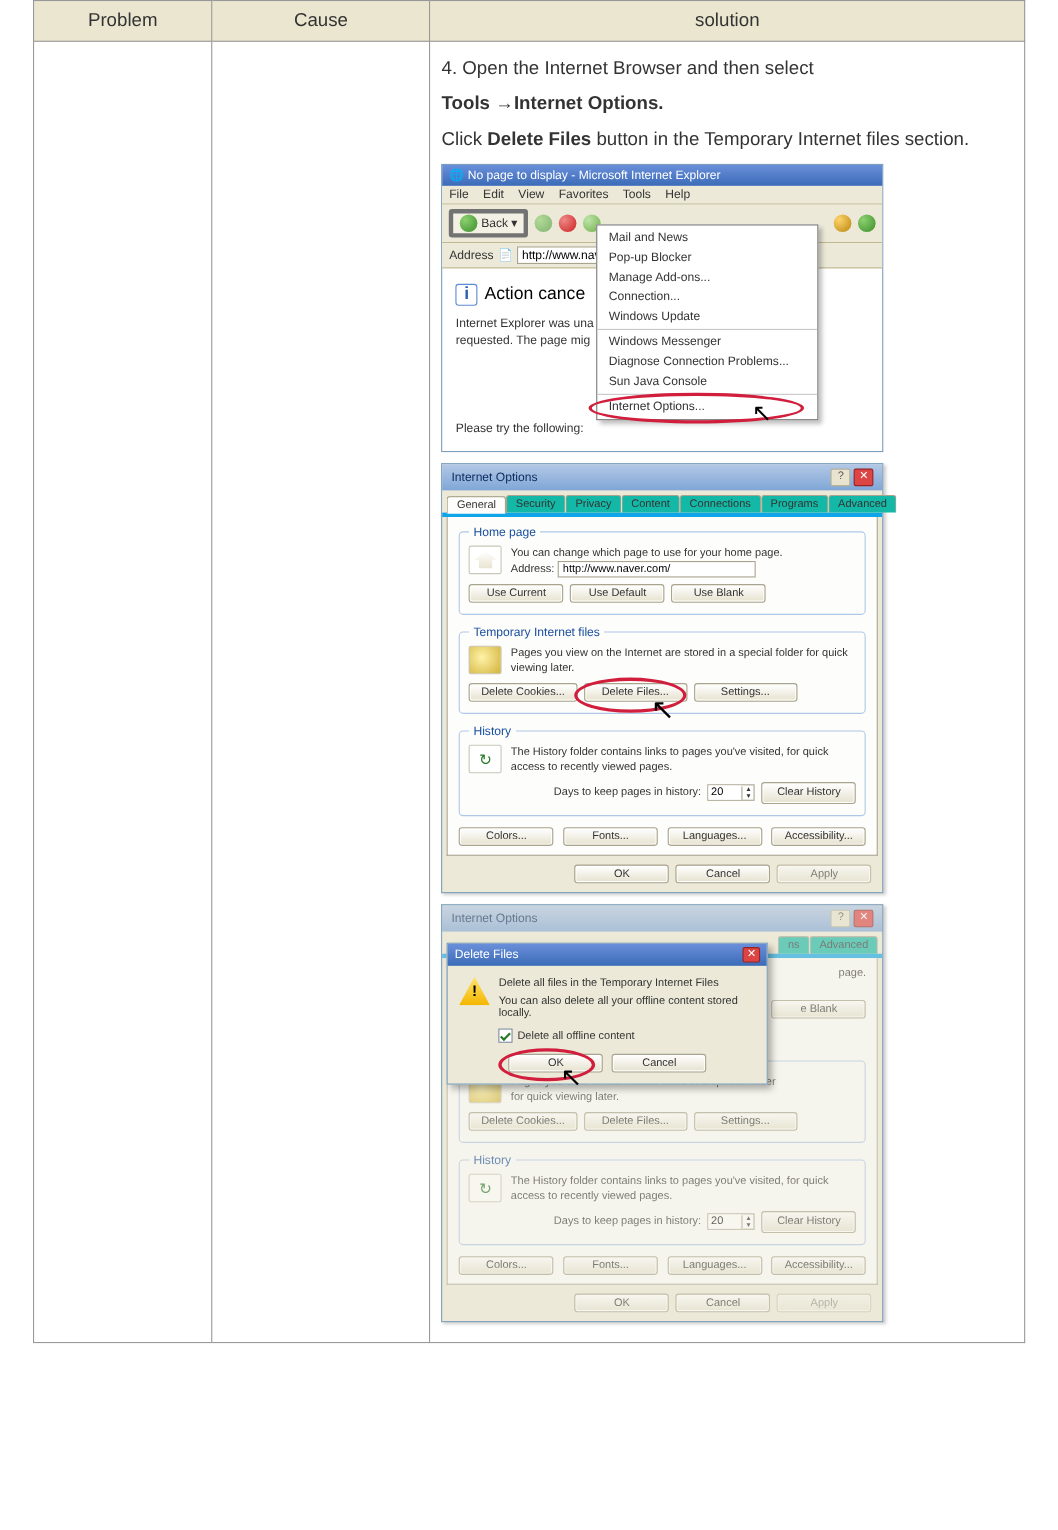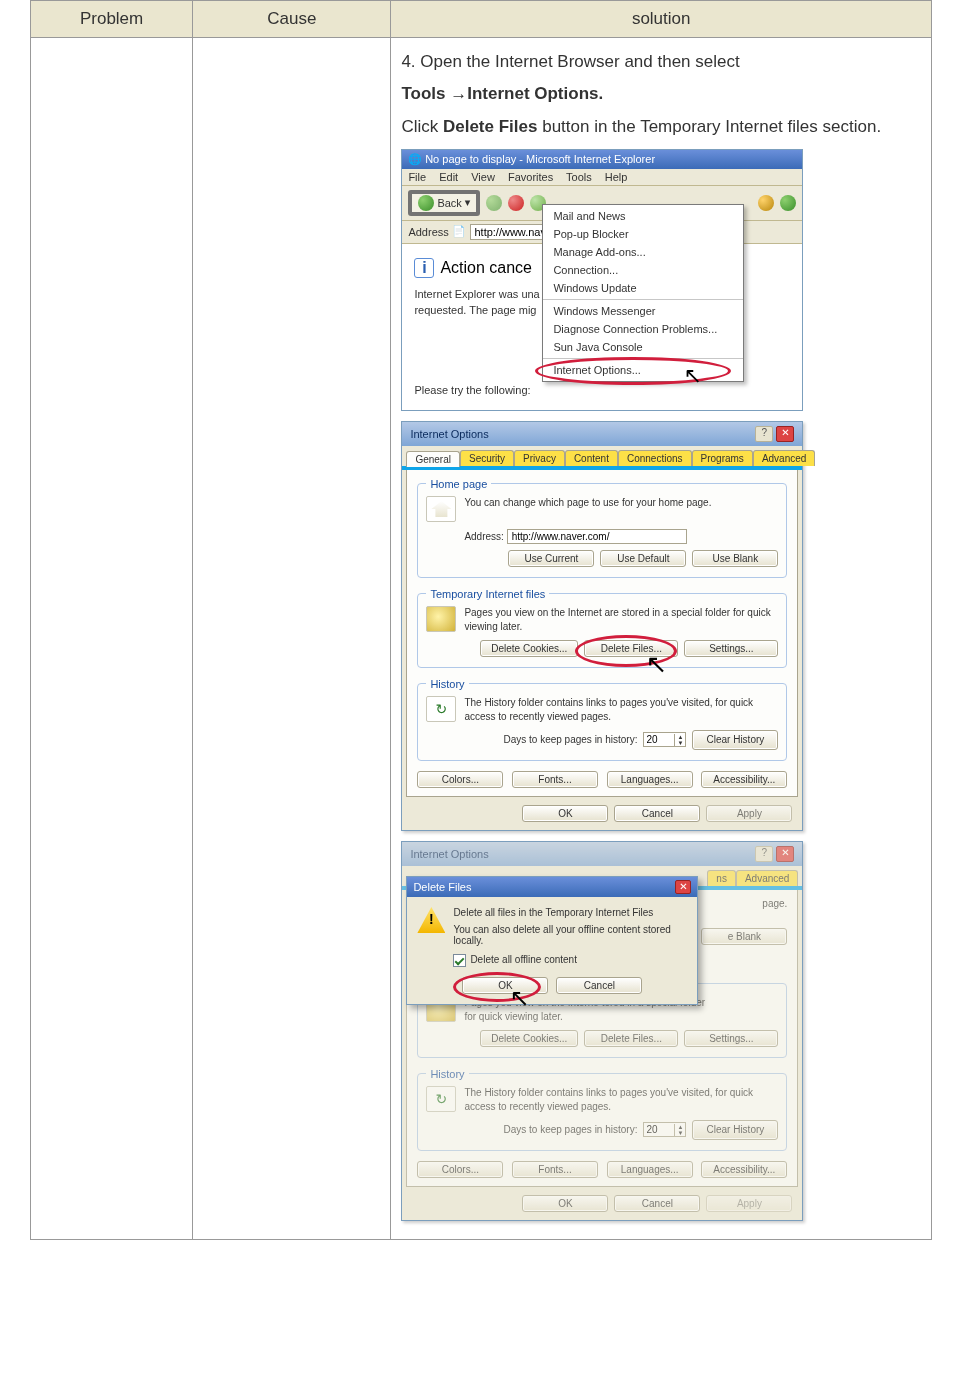--- a/index.html
+++ b/index.html
@@ -34,33 +34,33 @@
   .dd-sep{border-top:1px solid #c7c7c7;margin:2px 0;padding:0!important;height:0}
   .dd-hl{position:relative}
   .ring1{position:absolute;left:-8px;top:-4px;width:190px;height:22px;border:3px solid #d11e3c;border-radius:50%;pointer-events:none}
   .cursor{position:absolute;font-size:22px;color:#000;pointer-events:none}
   
   .dlg{border:1px solid #7b9ebd;background:#ece9d8;font-family:Tahoma,Arial,sans-serif;font-size:11px;width:400px;margin:6px 0 10px;box-shadow:2px 2px 3px rgba(0,0,0,.2)}
   .dlg-title{background:linear-gradient(#b3c8e6,#7fa6d6);padding:4px 8px;display:flex;justify-content:space-between;align-items:center;color:#0a2a5c}
   .dlg-x{width:16px;height:14px;background:#d44;border:1px solid #922;color:#fff;text-align:center;line-height:12px;font-size:10px;border-radius:2px}
   .dlg-q{width:16px;height:14px;background:#e8e4d0;border:1px solid #b8b298;text-align:center;line-height:12px;font-size:10px;border-radius:2px;margin-right:3px;color:#555}
   .tabs{display:flex;border-bottom:4px solid #0ea5e9;padding:4px 4px 0;background:#ece9d8;gap:0}
-  .tab{border:1px solid #a9a48e;border-bottom:none;border-radius:3px 3px 0 0;padding:2px 8px;background:#fde047;font-size:10px}
+  .tab{border:1px solid #a9a48e;border-bottom:none;border-radius:3px 3px 0 0;padding:2px 8px;background:#14b8a6;font-size:10px}
   .tab.active{background:#fdfdfb;position:relative;top:1px}
   .dlg-body{background:#fdfdfb;border:1px solid #a9a48e;border-top:none;margin:0 4px 4px;padding:8px 10px}
   fieldset{border:1px solid #b0c8e8;border-radius:4px;margin:0 0 10px;padding:6px 8px 10px}
   legend{color:#1a4fa0;font-size:11px;padding:0 4px}
   .fs-row{display:flex;gap:8px;align-items:flex-start}
   .fs-icon{width:28px;height:24px;flex:none;border:1px solid #c9c7b8;background:#fff;border-radius:2px;position:relative}
   .fs-icon.home::after{content:"";position:absolute;inset:4px;background:linear-gradient(#fff,#e8e4d0);clip-path:polygon(50% 0,100% 50%,80% 50%,80% 100%,20% 100%,20% 50%,0 50%)}
   .fs-icon.cookie{background:radial-gradient(circle at 40% 40%,#fff3a8,#d2b33a)}
   .fs-icon.hist::after{content:"\21BB";position:absolute;inset:0;display:flex;align-items:center;justify-content:center;color:#2a7a2a;font-size:14px}
   .fs-text{font-size:10px;line-height:1.4;flex:1}
   .inline-input{border:1px solid #a9a48e;background:#fff;padding:1px 4px;font-size:10px;width:170px}
-  .btnrow{display:flex;justify-content:flex-end;gap:6px;margin-top:6px}
+  .btnrow{display:flex;gap:6px;margin-top:6px}
   .wbtn{border:1px solid #a9a48e;background:linear-gradient(#fff,#e6e2cf);border-radius:3px;padding:2px 10px;font-size:10px;min-width:72px;text-align:center;box-shadow:inset 0 0 0 1px #fff}
   .wbtn.sm{min-width:64px}
   .spin{display:inline-flex;align-items:center;border:1px solid #a9a48e;background:#fff}
   .spin input{border:none;width:26px;font-size:10px;text-align:left}
   .spin .sp{display:flex;flex-direction:column}
   .spin .sp b{font-size:6px;line-height:6px;padding:0 2px;border-left:1px solid #a9a48e;cursor:default;font-weight:400}
   .dlg-foot{display:flex;justify-content:flex-end;gap:6px;padding:4px 10px 8px}
   .ring2{position:absolute;border:3px solid #d11e3c;border-radius:50%;pointer-events:none}
   .relpos{position:relative}
   
@@ -165,21 +165,21 @@
         <div class="tab">Programs</div>
         <div class="tab">Advanced</div>
       </div>
       <div class="dlg-body">
         <fieldset>
           <legend>Home page</legend>
           <div class="fs-row">
             <div class="fs-icon home"></div>
             <div class="fs-text">
               <div>You can change which page to use for your home page.</div>
-              <div style="margin-top:19px"><span>Address:</span> <input class="inline-input" value="http://www.naver.com/" style=""></div>
+              <div style="margin-top:0"><span>Address:</span> <input class="inline-input" value="http://www.naver.com/" style=""></div>
             </div>
           </div>
           <div class="btnrow">
             <div class="wbtn sm">Use Current</div>
             <div class="wbtn sm">Use Default</div>
             <div class="wbtn sm">Use Blank</div>
           </div>
         </fieldset>
         <fieldset class="relpos">
           <legend>Temporary Internet files</legend>

